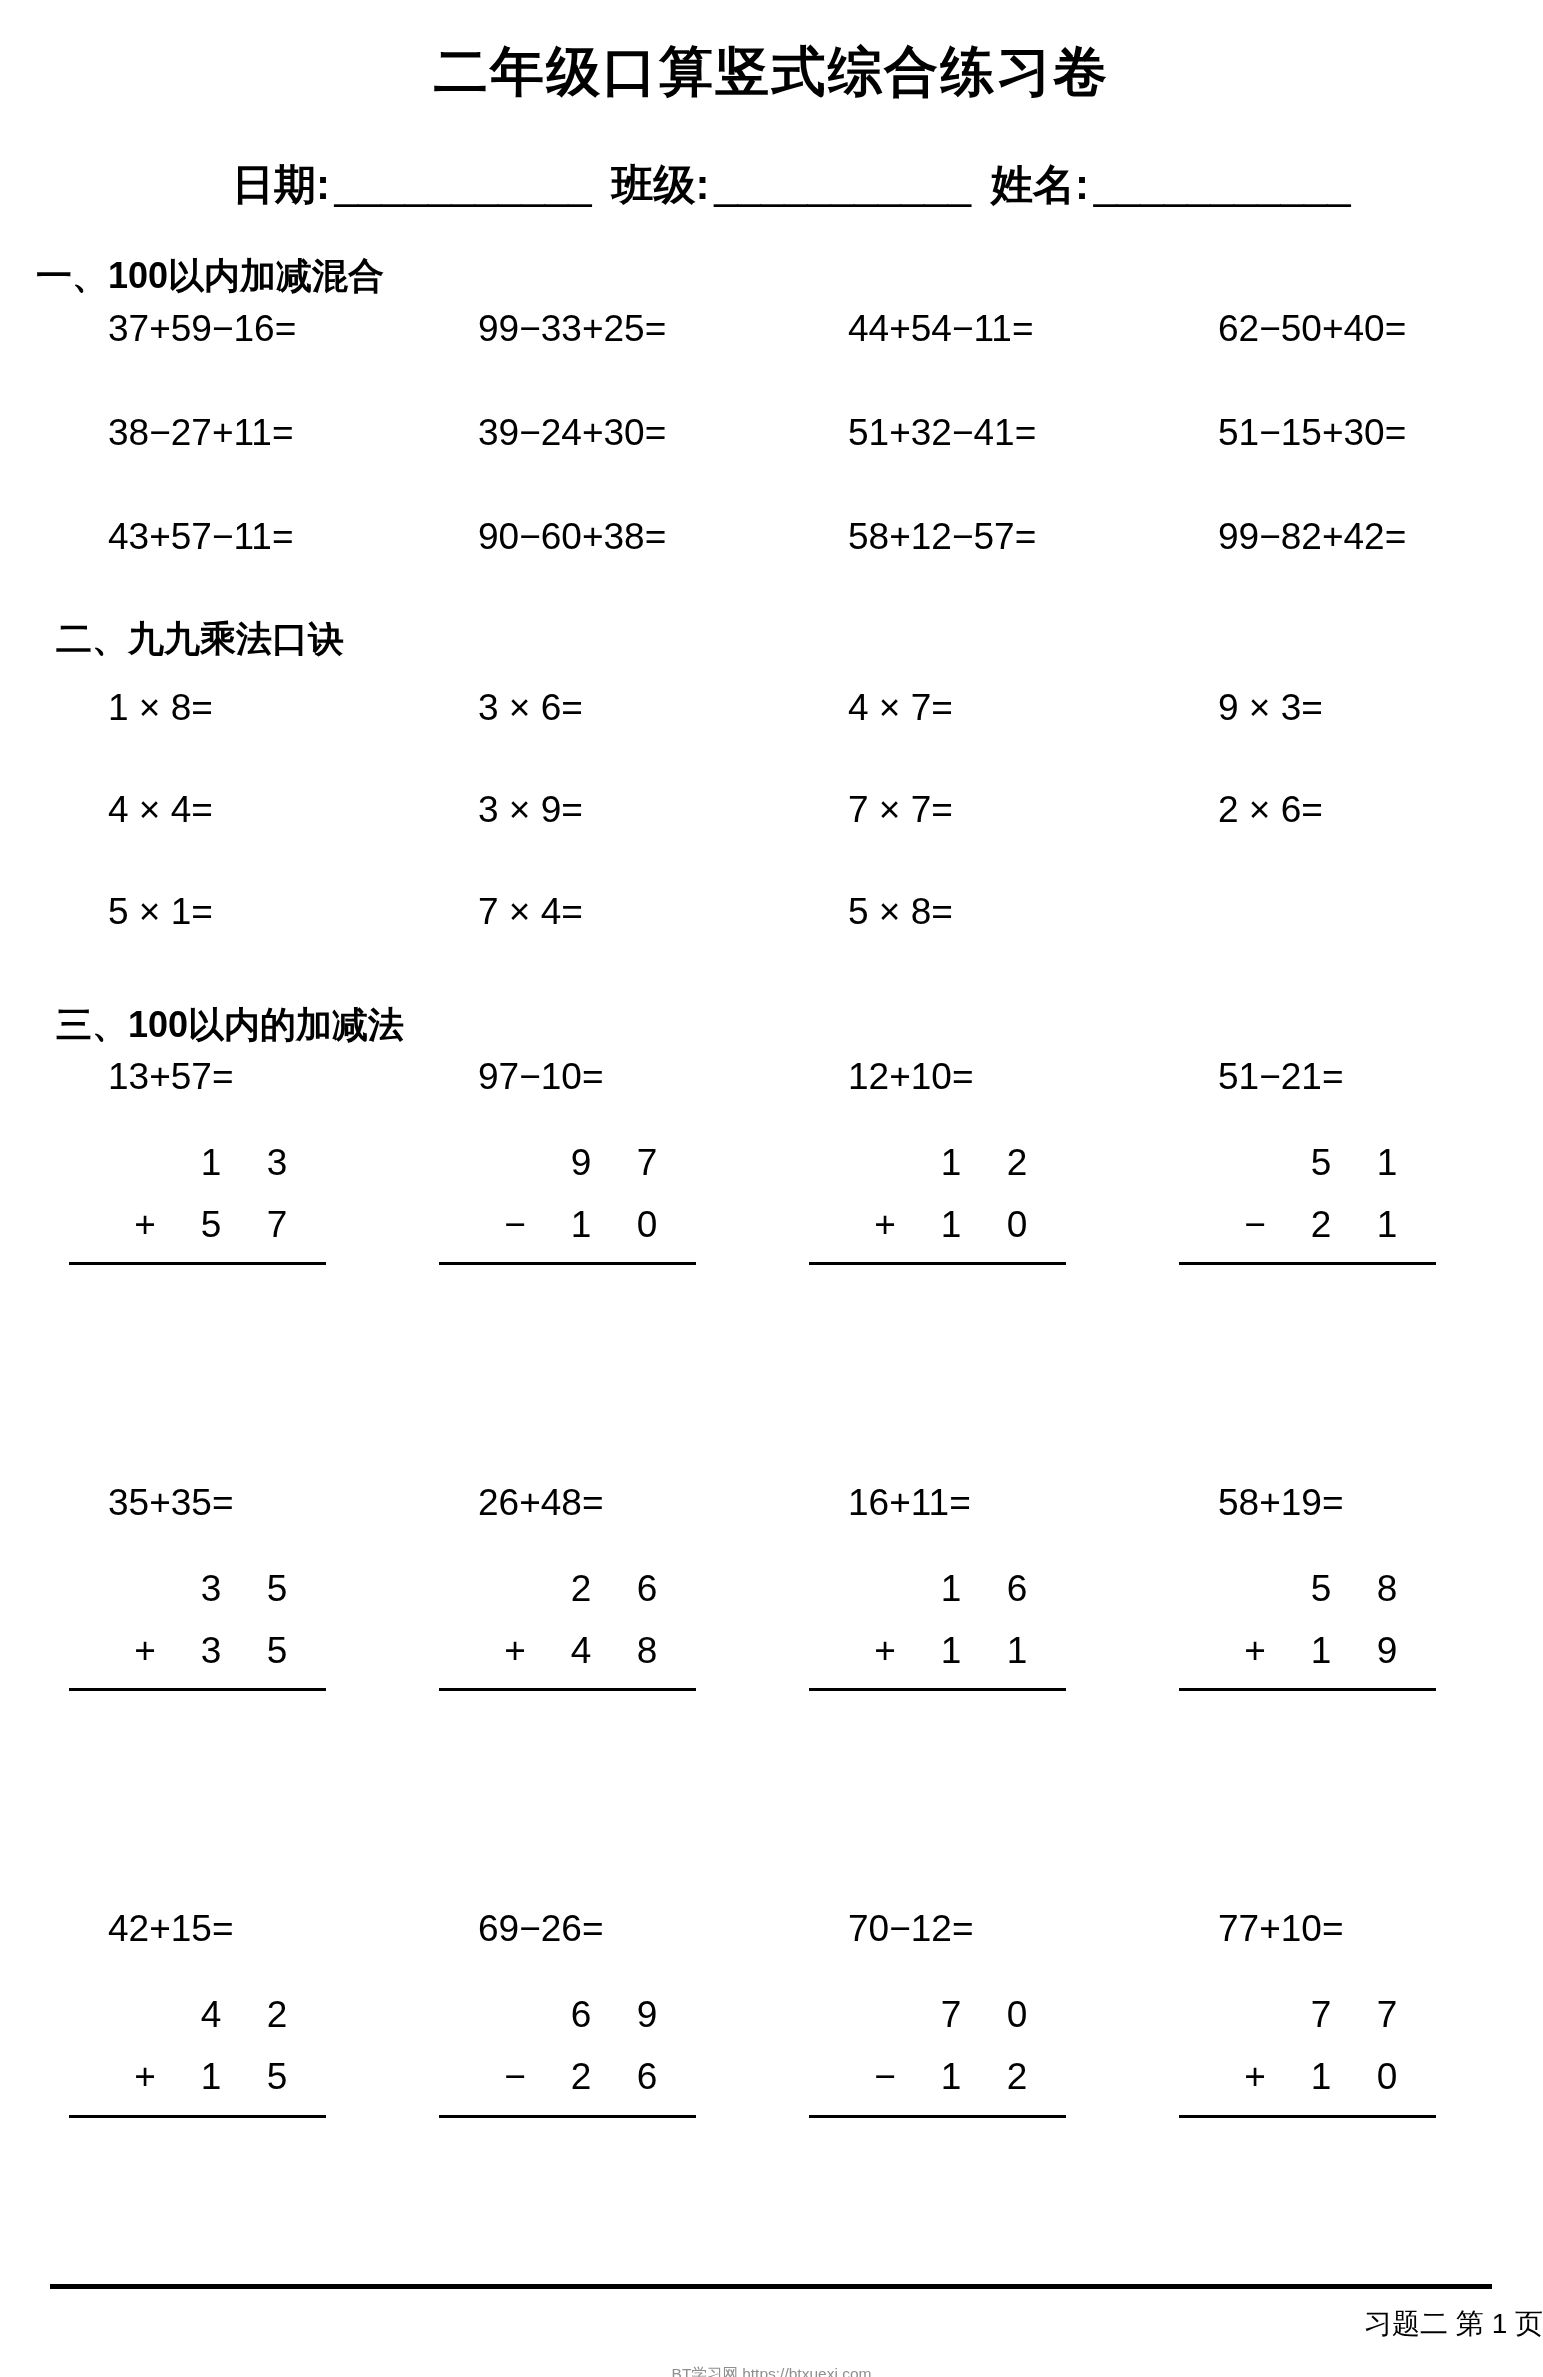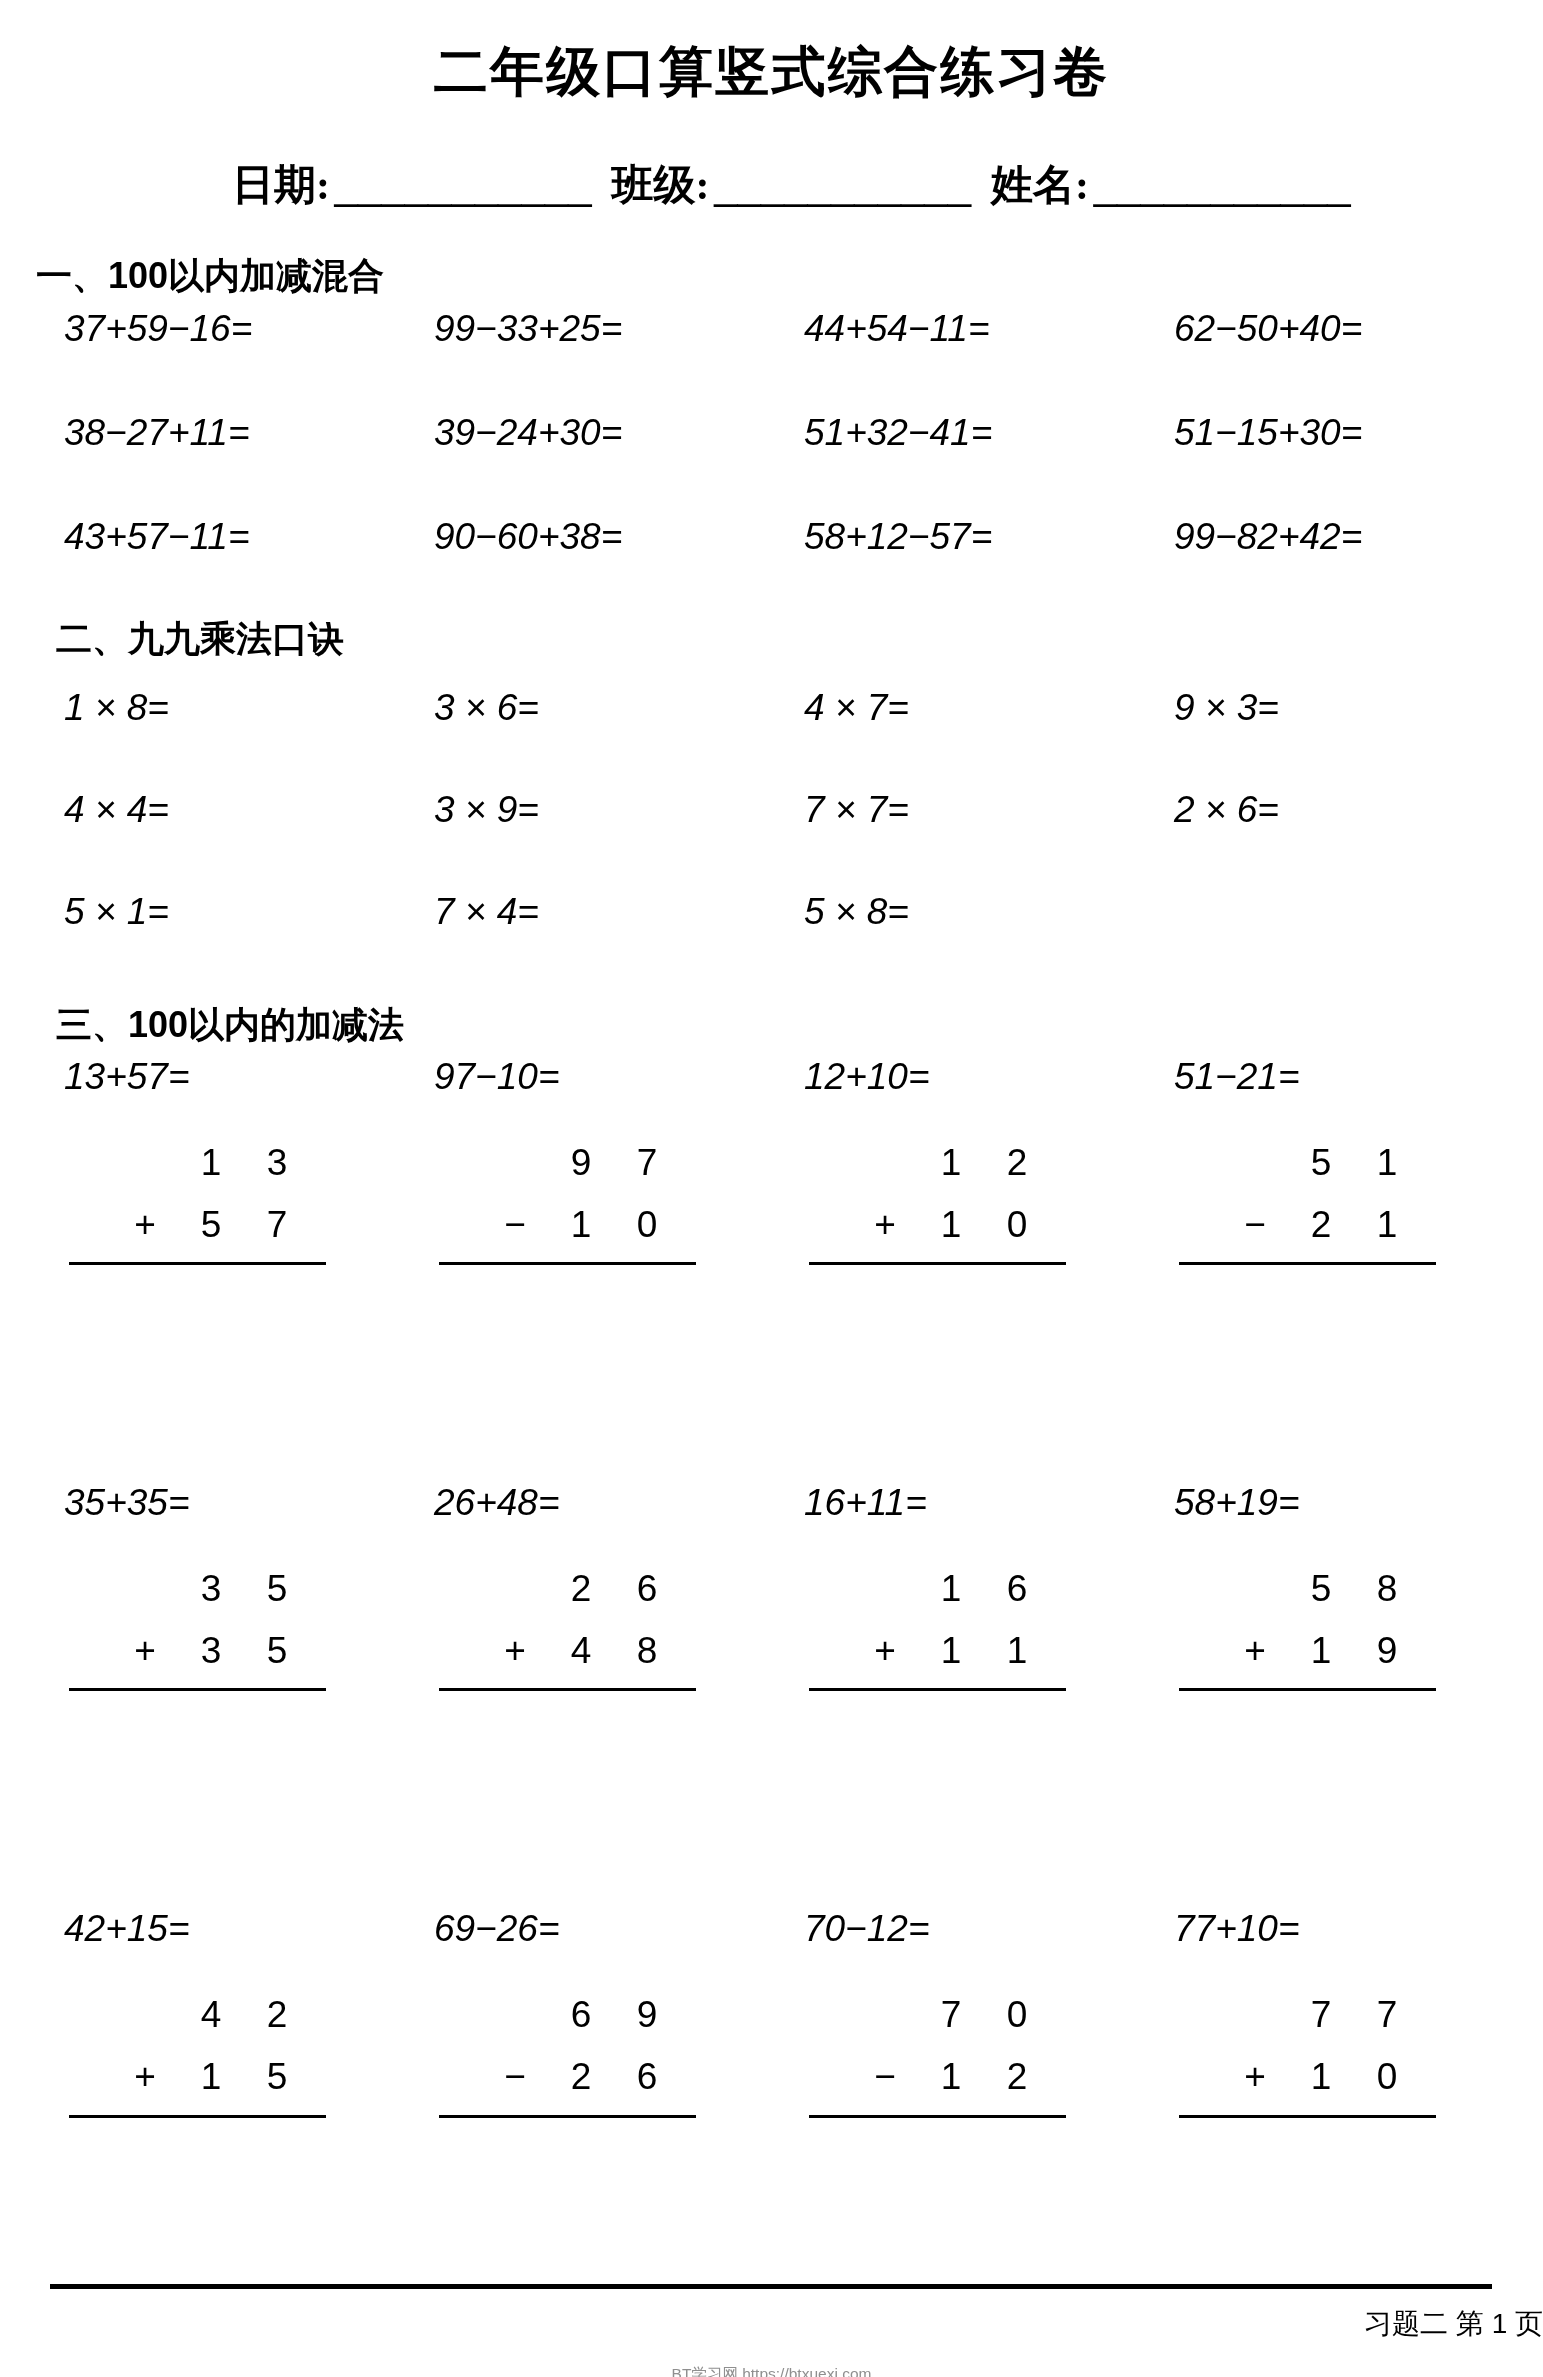--- a/index.html
+++ b/index.html
@@ -3,30 +3,30 @@
 <meta charset="utf-8">
 <style>
   * { margin:0; padding:0; box-sizing:border-box; }
   html,body { background:#ffffff; }
   body { font-family:"Liberation Sans","DejaVu Sans",sans-serif; color:#000; }
   .page { width:1543px; height:2377px; background:#fff; overflow:hidden; position:relative; }
 
   .title { text-align:center; font-size:54px; font-weight:bold; padding-top:36px; letter-spacing:2.3px; }
 
   .dateline { margin-top:48px; padding-left:232px; font-size:42px; font-weight:bold; white-space:nowrap; }
-  .dateline .lbl { margin-right:4.6px;font-family:Liberation Serif, serif; }
+  .dateline .lbl { margin-right:4.6px; }
   .dateline .blank { font-weight:normal; margin-right:20px; letter-spacing:0; }
 
   .section-heading { font-size:36px; font-weight:bold; padding-left:56px; line-height:1.15; }
   .sh-1 { margin-top:42px;padding-left:36px; }
   .sh-2 { margin-top:0; }
   .sh-3 { margin-top:13px; }
 
-  .pgrid { display:grid; grid-template-columns:repeat(4,370px); padding-left:64px;
-           font-size:37px; line-height:46px;font-style:italic; }
+  .pgrid { display:grid; grid-template-columns:repeat(4,370px); padding-left:108px;
+           font-size:37px; line-height:46px; }
   .pgrid.rows-s1 { margin-top:9.3px; grid-auto-rows:104px; }
   .pgrid.rows-s2 { margin-top:26px; grid-auto-rows:102px; }
   .pgrid.onerow  { grid-auto-rows:46px; }
   .pgrid.g-first { margin-top:8.5px; }
   .pgrid.g-next  { margin-top:215px; }
   .problem { white-space:nowrap; }
 
   .vgrid { display:grid; grid-template-columns:repeat(4,370px); padding-left:108px; margin-top:32px; }
   .vform { width:257px; margin-left:-39px; border-bottom:3.9px solid #000; padding-bottom:6.2px; }
   .vrow { display:grid; grid-template-columns:66px 66px 66px; padding-left:43px; height:62px; font-size:37px; }

